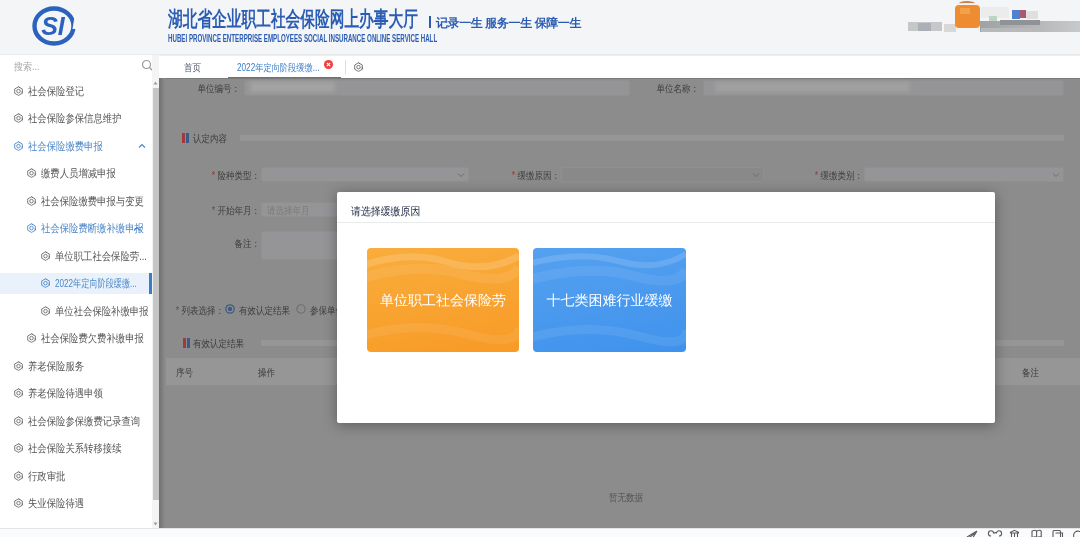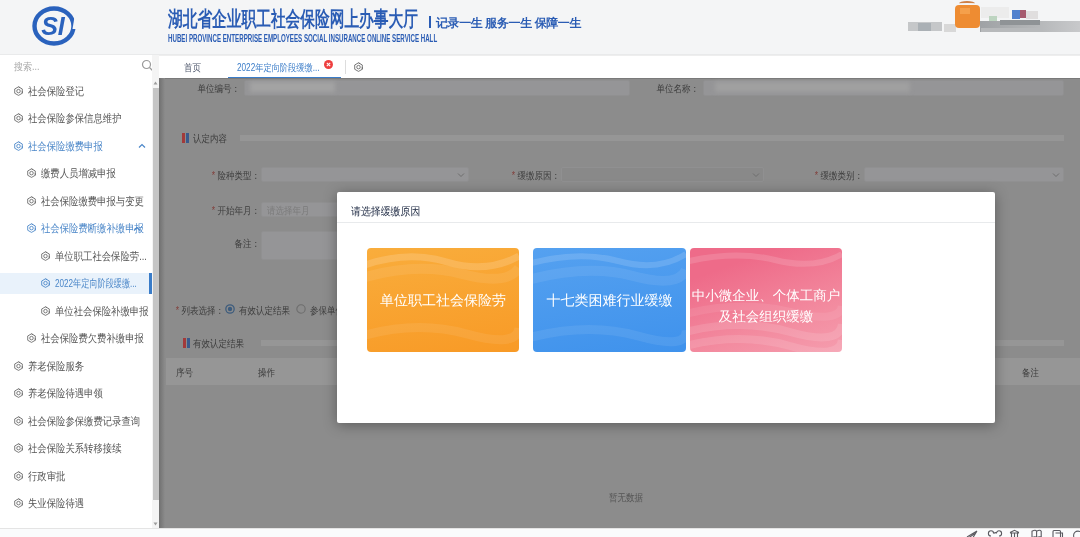--- a/index.html
+++ b/index.html
@@ -223,29 +223,20 @@
     <span>单位职工社会保险劳</span>
   </div>
   <div class="abs card" style="left:196px;top:56px;width:153px;height:104px;border-radius:4px;background:linear-gradient(170deg,#55a1f0,#3f92ec);overflow:hidden;">
     <svg class="abs" style="left:0;top:0" width="153" height="104" viewBox="0 0 153 104" fill="none">
       <path d="M-5 16 Q45 2 85 13 T153 6" stroke="#ffffff" stroke-opacity="0.14" stroke-width="6"></path>
       <path d="M-5 32 Q55 16 100 28 T153 22" stroke="#ffffff" stroke-opacity="0.08" stroke-width="10"></path>
       <path d="M-5 90 Q55 74 105 88 T153 82" stroke="#ffffff" stroke-opacity="0.08" stroke-width="9"></path>
     </svg>
     <span>十七类困难行业缓缴</span>
   </div>
-  <div class="abs card" style="left:353px;top:56px;width:152px;height:104px;border-radius:4px;background:linear-gradient(160deg,#ee6b89 20%,#f38ca0 70%,#f59dae);overflow:hidden;">
-    <svg class="abs" style="left:0;top:0" width="152" height="104" viewBox="0 0 152 104" fill="none">
-      <path d="M-5 14 Q45 2 85 12 T152 6" stroke="#ffffff" stroke-opacity="0.14" stroke-width="6"></path>
-      <path d="M-5 66 Q50 52 100 64 T152 58" stroke="#ffffff" stroke-opacity="0.08" stroke-width="8"></path>
-      <path d="M-5 84 Q50 70 100 84 T152 76" stroke="#ffffff" stroke-opacity="0.12" stroke-width="8"></path>
-      <path d="M-5 98 Q50 84 100 98 T152 92" stroke="#ffffff" stroke-opacity="0.12" stroke-width="8"></path>
-    </svg>
-    <span style="font-size:13.5px;margin-top:11px;">中小微企业、个体工商户<br>及社会组织缓缴</span>
-  </div>
 </div>
 
 <style>
   .card { display:flex; align-items:center; justify-content:center; text-align:center; color:#fff; font-size:14px; line-height:21px; }
   .card span { padding:0; white-space:nowrap; }
 </style>
 
 <svg width="0" height="0" style="position:absolute">
   <defs>
     <g id="gearicon" fill="none" stroke-width="1.6">

